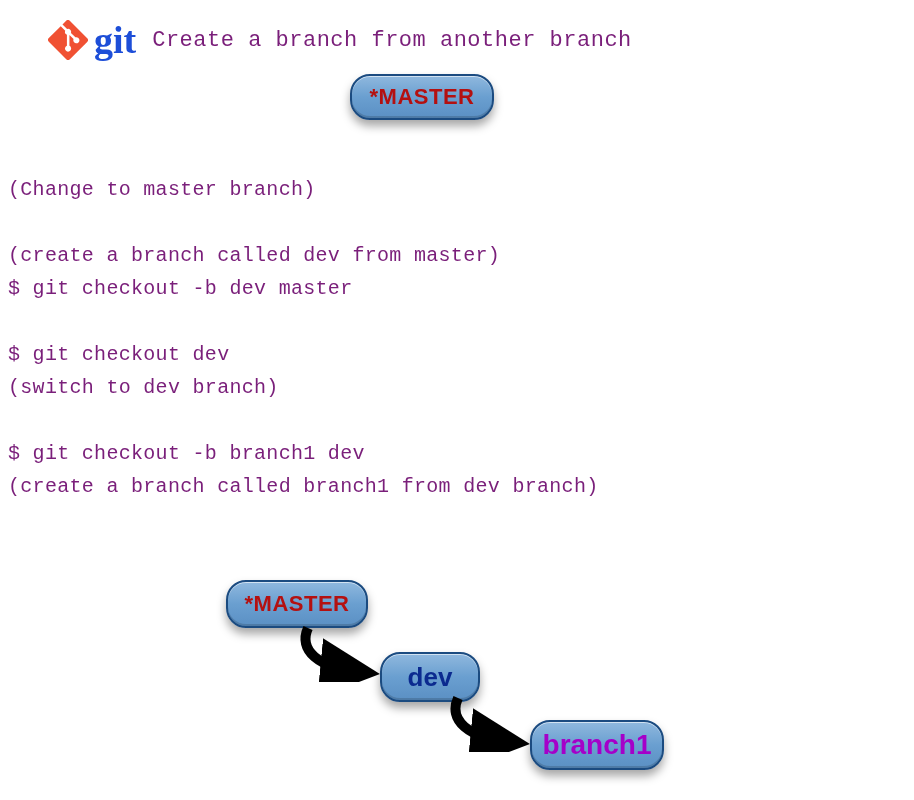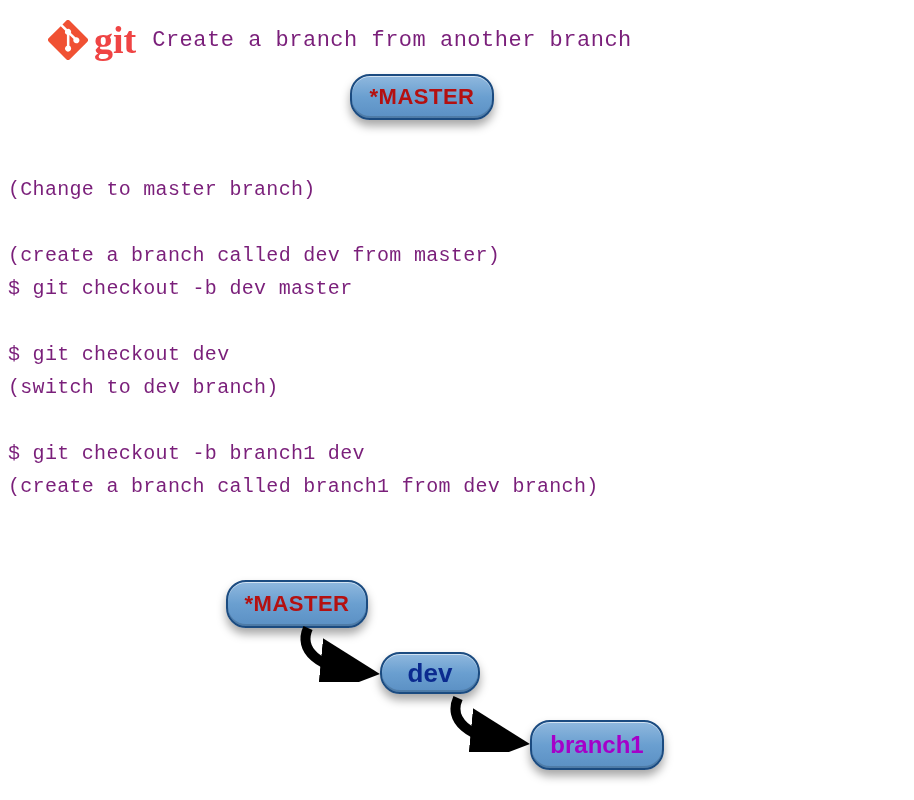--- a/index.html
+++ b/index.html
@@ -22,21 +22,21 @@
   }
   .git-logo svg {
     width: 40px;
     height: 40px;
   }
   .git-text {
     margin-left: 6px;
     font-family: Georgia, "Times New Roman", serif;
     font-size: 38px;
     font-weight: bold;
-    color: #ef4444;
+    color: #1d4ed8;
     line-height: 1;
   }
   .title {
     font-size: 22px;
     color: #7a1f7a;
     margin-left: 16px;
     letter-spacing: 0.5px;
     text-align: right;
   }
   .branch-box {
@@ -65,24 +65,24 @@
   .content .line { white-space: pre; }
   .diagram {
     position: absolute;
     top: 572px;
     left: 0;
     width: 914px;
     height: 220px;
   }
   .box-master2 { top: 8px; left: 226px; width: 142px; height: 48px; }
   .box-master2 .label { color: #b41010; font-size: 22px; letter-spacing: 0.5px; }
-  .box-dev { top: 80px; left: 380px; width: 100px; height: 42px; }
+  .box-dev { top: 80px; left: 380px; width: 100px; height: 50px; }
   .box-dev .label { color: #0b2a8f; font-size: 26px; }
   .box-branch1 { top: 148px; left: 530px; width: 134px; height: 50px; }
-  .box-branch1 .label { color: #a500c9; font-size: 24px; }
+  .box-branch1 .label { color: #a500c9; font-size: 28px; }
   .arrow {
     position: absolute;
   }
 </style>
 </head>
 <body>
 
 <div class="header">
   <div class="git-logo">
     <svg viewBox="0 0 92 92">

